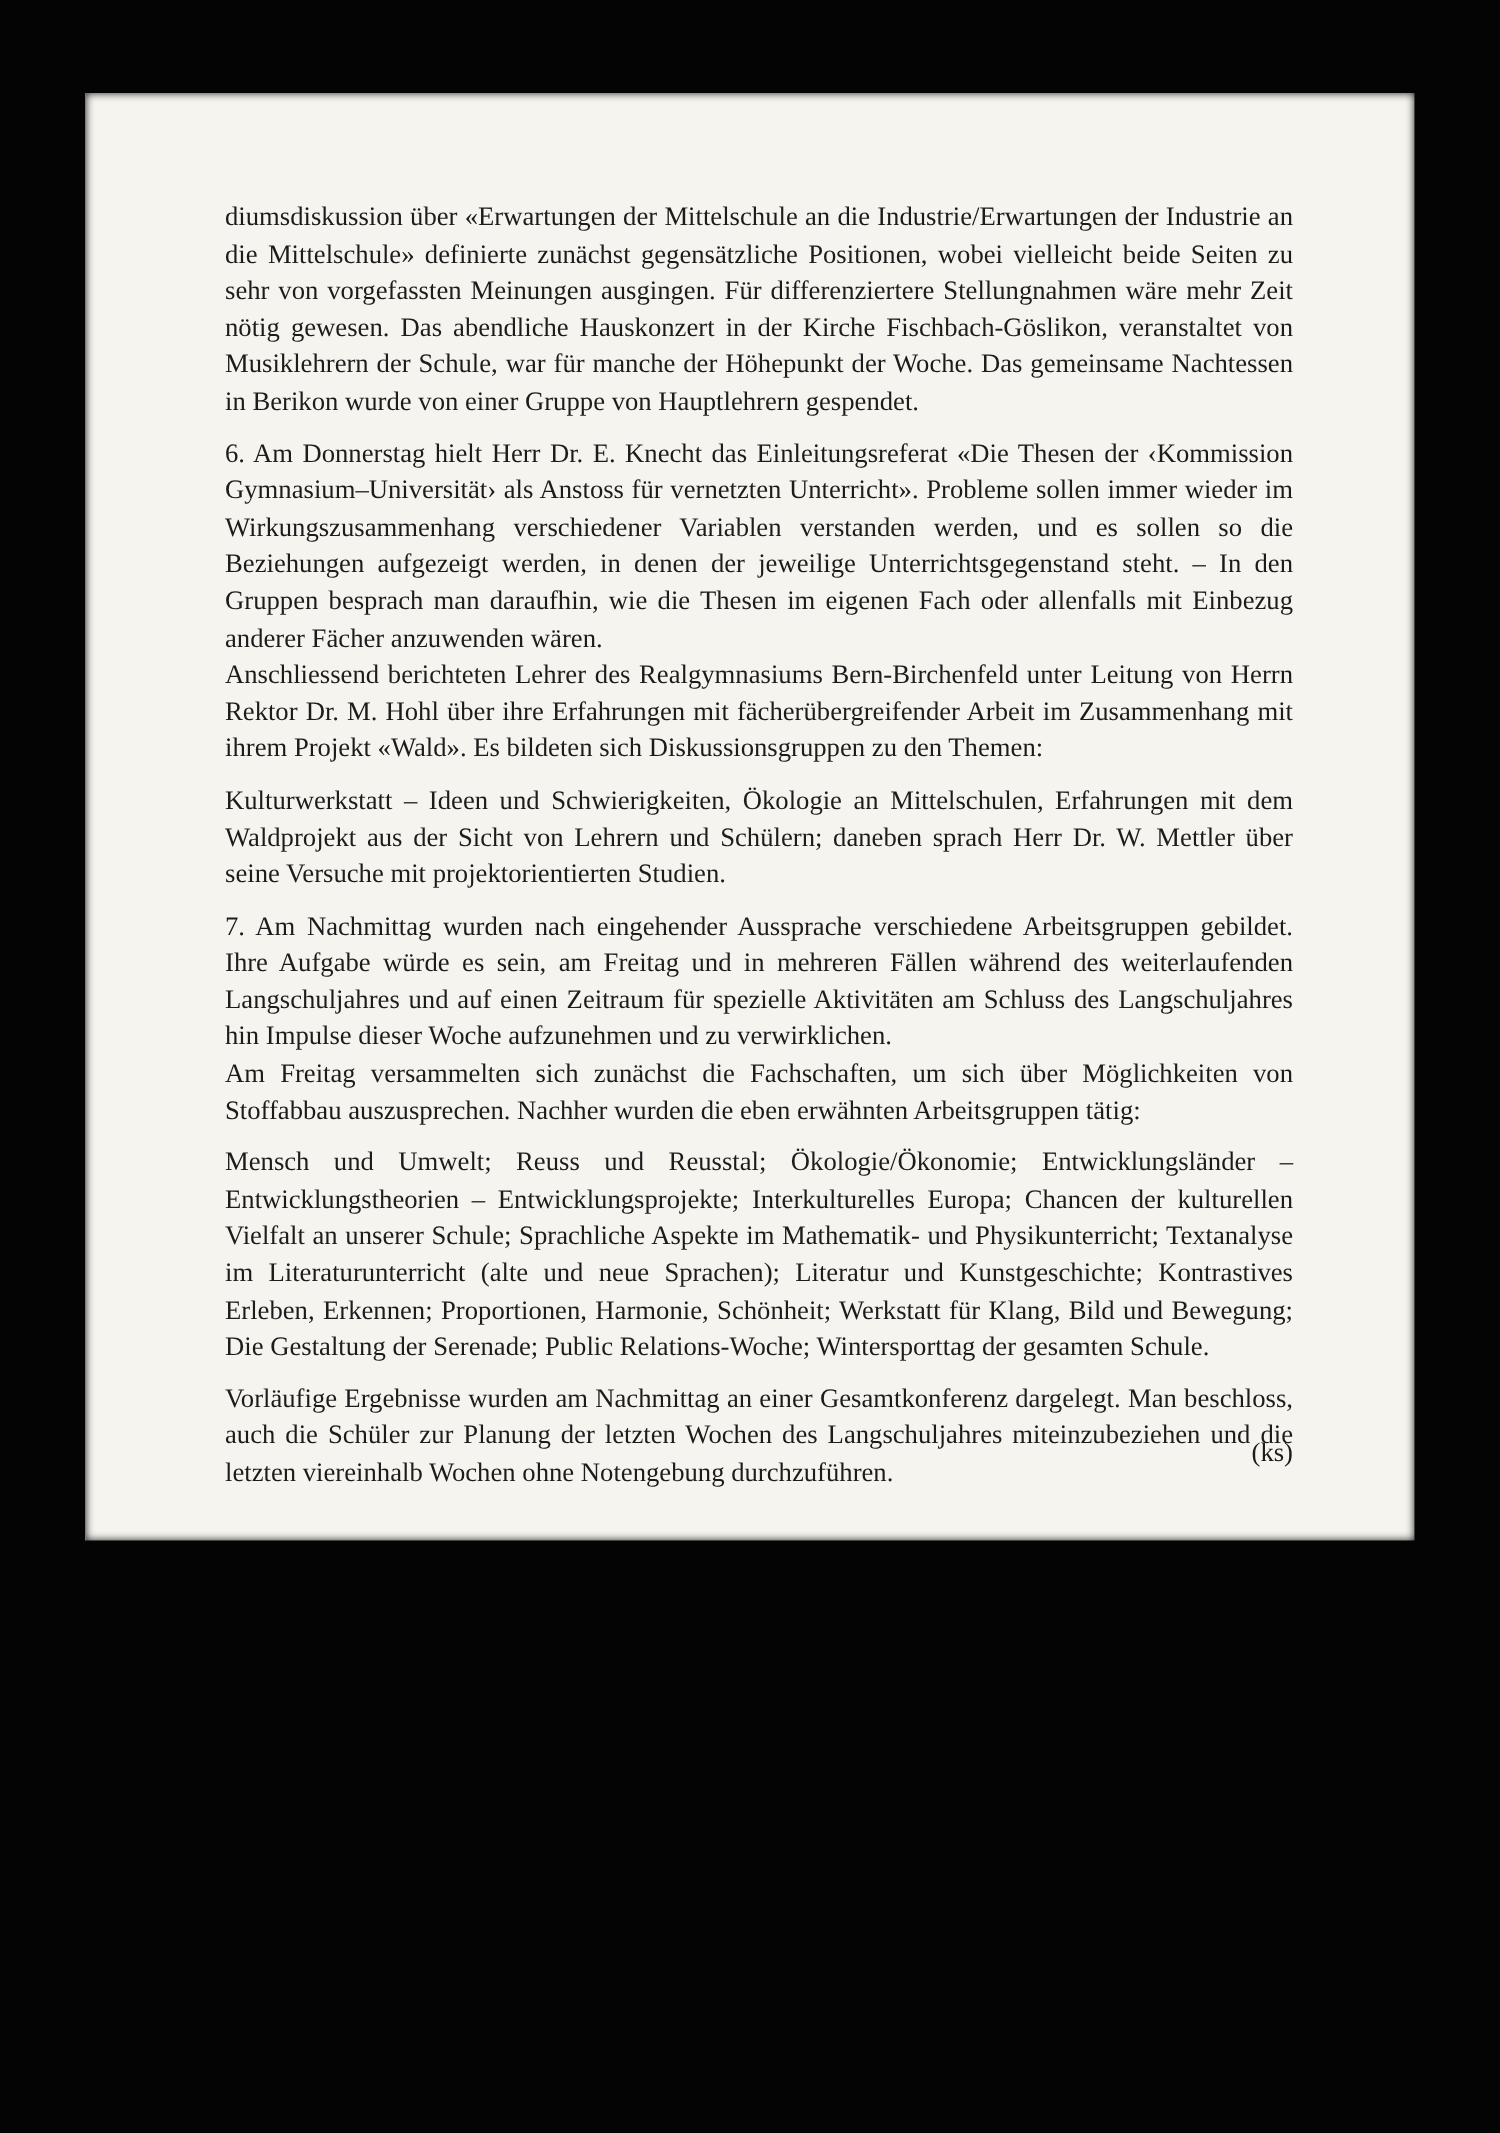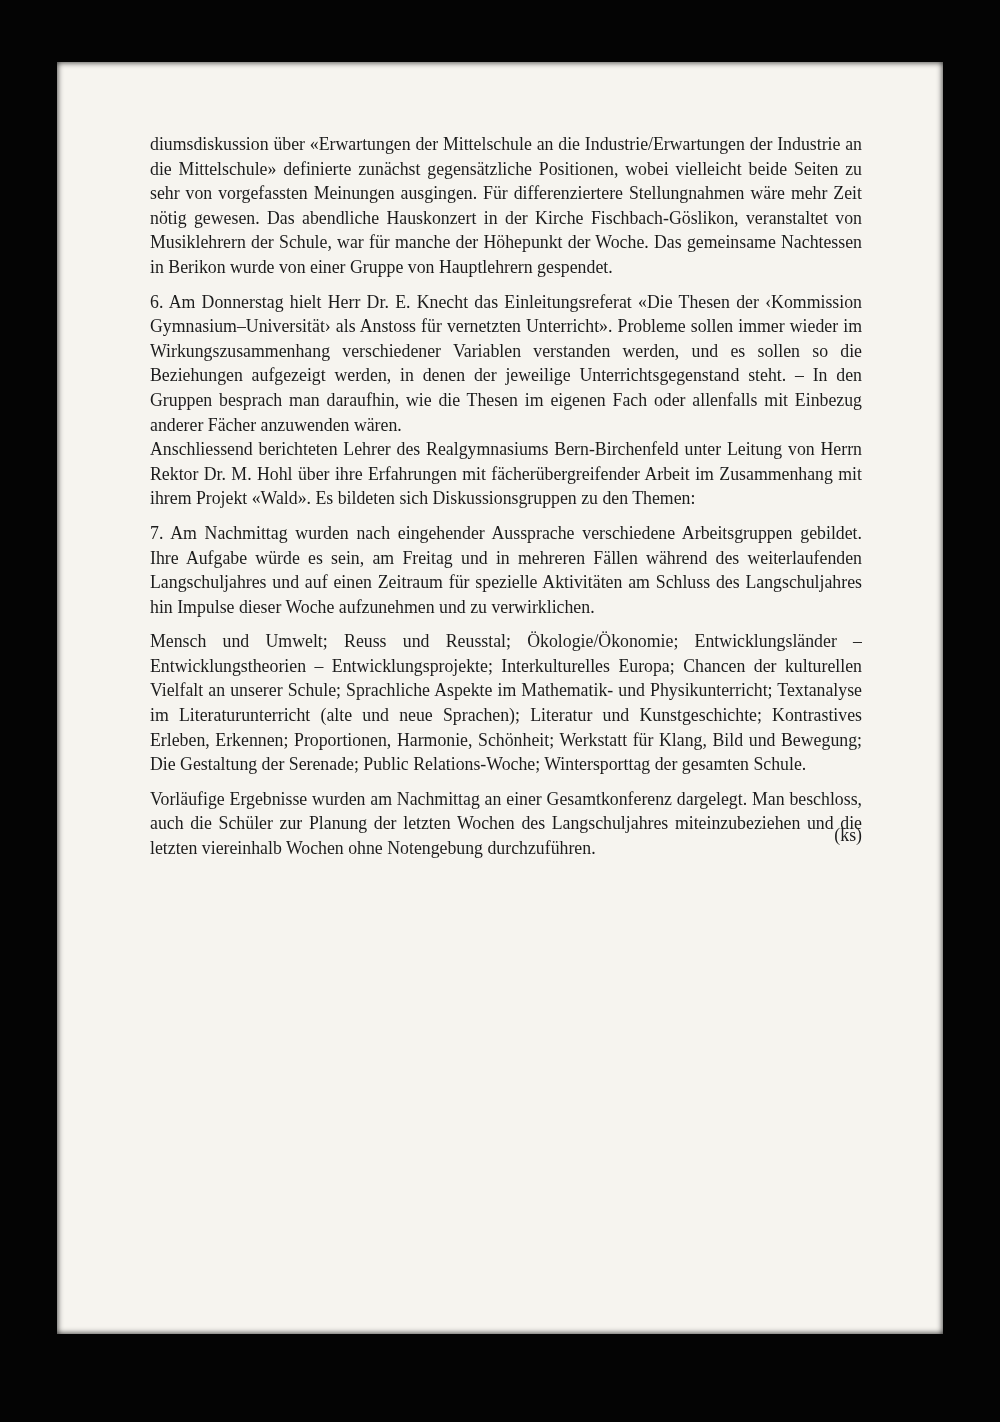--- a/index.html
+++ b/index.html
@@ -16,21 +16,21 @@
   .scan-bg {
     position: absolute;
     inset: 0;
     background: #040404;
   }
   .page {
     position: absolute;
     left: 57px;
     top: 62px;
     width: 886px;
-    height: 1272px;
+    height: 965px;
     background: #f6f4ef;
     box-shadow: 0 0 6px rgba(0,0,0,0.9) inset;
   }
   .text-column {
     position: absolute;
     left: 93px;
     top: 70px;
     width: 712px;
     color: #1c1c1c;
     font-size: 17.8px;
@@ -64,23 +64,25 @@
 
 <div class="page">
   <div class="text-column">
 
     <p class="para">diumsdiskussion über «Erwartungen der Mittelschule an die Industrie/Erwartungen der Industrie an die Mittelschule» definierte zunächst gegensätzliche Positionen, wobei vielleicht beide Seiten zu sehr von vorgefassten Meinungen ausgingen. Für differenziertere Stellungnahmen wäre mehr Zeit nötig gewesen. Das abendliche Hauskonzert in der Kirche Fischbach-Göslikon, veranstaltet von Musiklehrern der Schule, war für manche der Höhepunkt der Woche. Das gemeinsame Nachtessen in Berikon wurde von einer Gruppe von Hauptlehrern gespendet.</p>
 
     <p class="para gap">6. Am Donnerstag hielt Herr Dr. E. Knecht das Einleitungsreferat «Die Thesen der ‹Kommission Gymnasium–Universität› als Anstoss für vernetzten Unterricht». Probleme sollen immer wieder im Wirkungszusammenhang verschiedener Variablen verstanden werden, und es sollen so die Beziehungen aufgezeigt werden, in denen der jeweilige Unterrichtsgegenstand steht. – In den Gruppen besprach man daraufhin, wie die Thesen im eigenen Fach oder allenfalls mit Einbezug anderer Fächer anzuwenden wären.</p>
 
     <p class="para">Anschliessend berichteten Lehrer des Realgymnasiums Bern-Birchenfeld unter Leitung von Herrn Rektor Dr. M. Hohl über ihre Erfahrungen mit fächerübergreifender Arbeit im Zusammenhang mit ihrem Projekt «Wald». Es bildeten sich Diskussionsgruppen zu den Themen:</p>
 
+    <p class="para gap">Kulturwerkstatt – Ideen und Schwierigkeiten, Ökologie an Mittelschulen, Erfahrungen mit dem Waldprojekt aus der Sicht von Lehrern und Schülern; daneben sprach Herr Dr. W. Mettler über seine Versuche mit projektorientierten Studien.</p>
 
     <p class="para gap">7. Am Nachmittag wurden nach eingehender Aussprache verschiedene Arbeitsgruppen gebildet. Ihre Aufgabe würde es sein, am Freitag und in mehreren Fällen während des weiterlaufenden Langschuljahres und auf einen Zeitraum für spezielle Aktivitäten am Schluss des Langschuljahres hin Impulse dieser Woche aufzunehmen und zu verwirklichen.</p>
 
+    <p class="para">Am Freitag versammelten sich zunächst die Fachschaften, um sich über Möglichkeiten von Stoffabbau auszusprechen. Nachher wurden die eben erwähnten Arbeitsgruppen tätig:</p>
 
     <p class="para gap">Mensch und Umwelt; Reuss und Reusstal; Ökologie/Ökonomie; Entwicklungsländer – Entwicklungstheorien – Entwicklungsprojekte; Interkulturelles Europa; Chancen der kulturellen Vielfalt an unserer Schule; Sprachliche Aspekte im Mathematik- und Physikunterricht; Textanalyse im Literaturunterricht (alte und neue Sprachen); Literatur und Kunstgeschichte; Kontrastives Erleben, Erkennen; Proportionen, Harmonie, Schönheit; Werkstatt für Klang, Bild und Bewegung; Die Gestaltung der Serenade; Public Relations-Woche; Wintersporttag der gesamten Schule.</p>
 
     <p class="para gap last-para">
       <span>Vorläufige Ergebnisse wurden am Nachmittag an einer Gesamtkonferenz dargelegt. Man beschloss, auch die Schüler zur Planung der letzten Wochen des Langschuljahres miteinzubeziehen und die letzten viereinhalb Wochen ohne Notengebung durchzuführen.</span>
       <span class="sig">(ks)</span>
     </p>
 
 
   </div>

